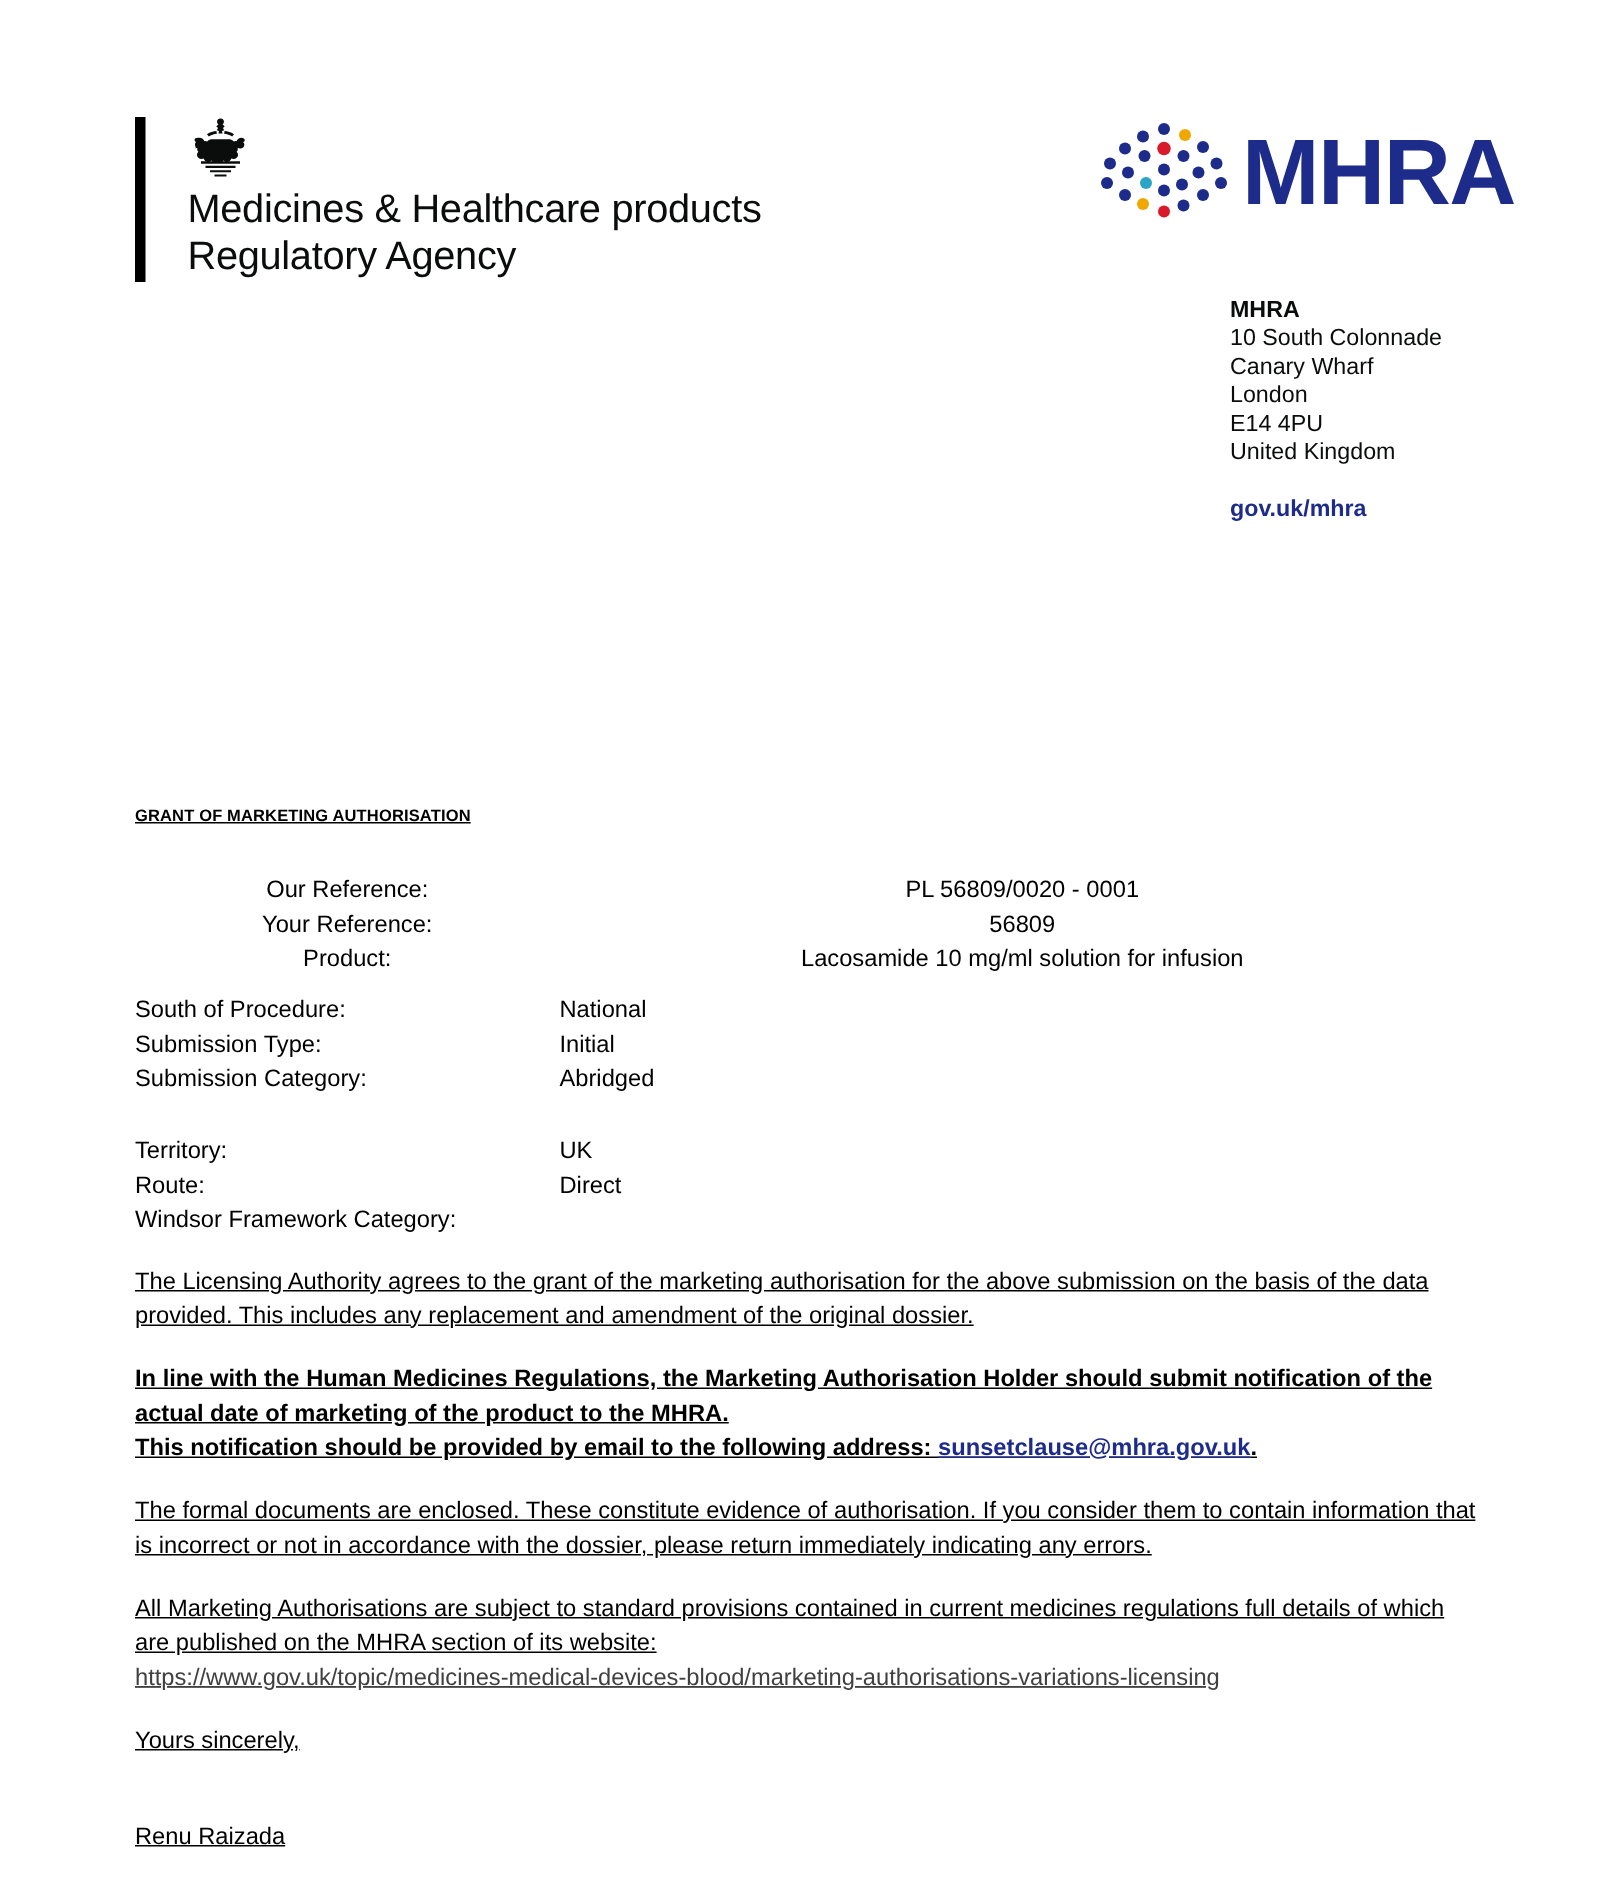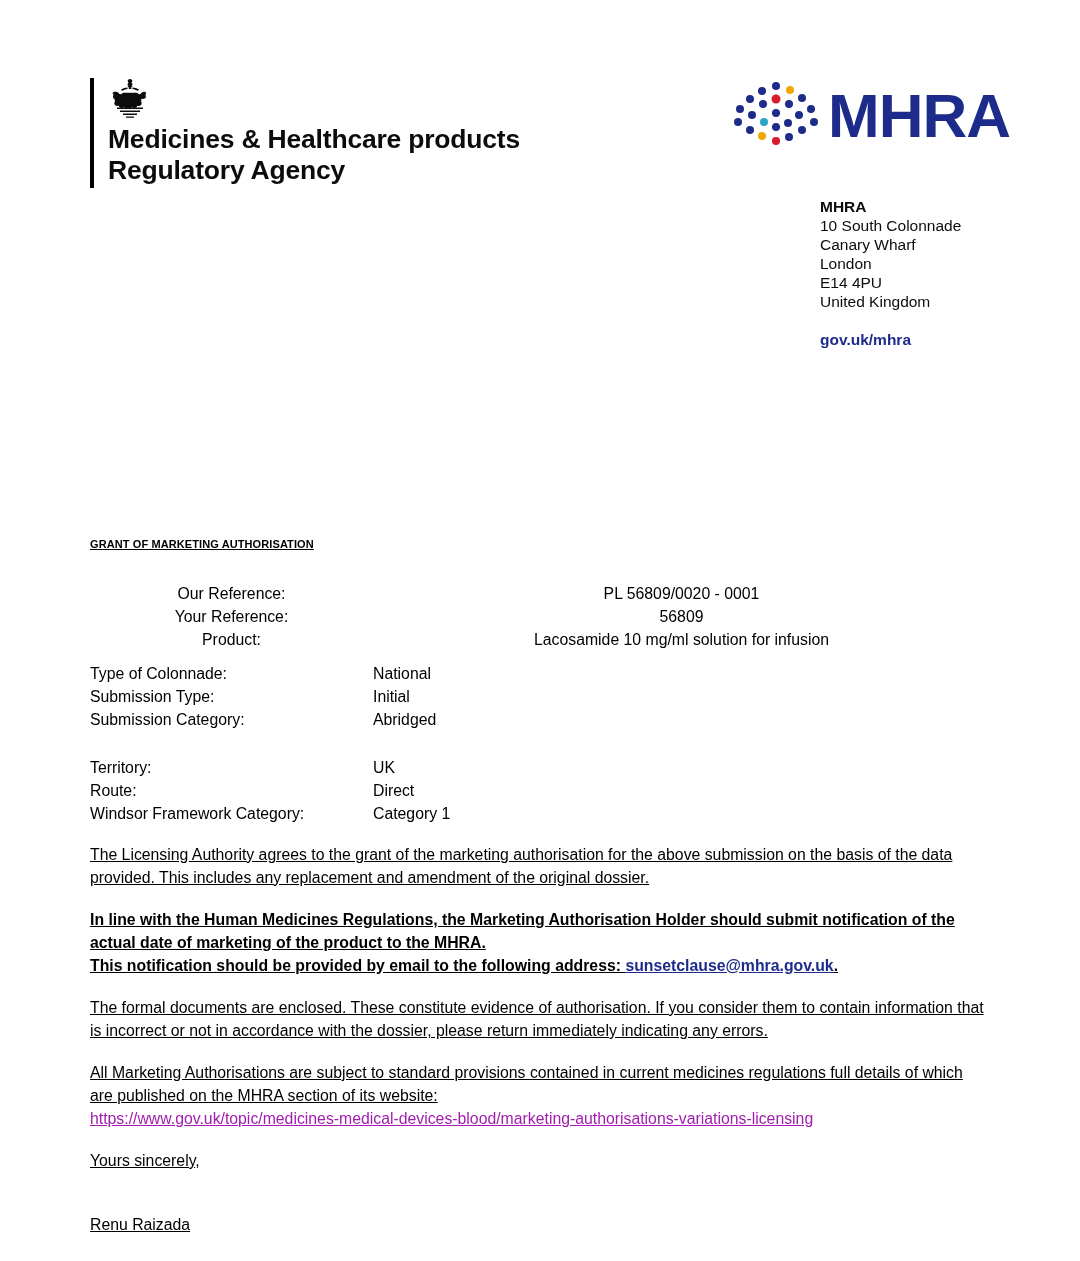--- a/index.html
+++ b/index.html
@@ -21,25 +21,24 @@
     position: absolute;
     top: 78px;
     left: 90px;
     width: 920px;
     height: 120px;
   }
   .brand {
     position: absolute;
     left: 0;
     top: 0;
-    padding-left: 14px;
-    border-left: 4px solid #000000;
+    padding-left: 28px;
+    border-left: 7px solid #000000;
     height: 110px;
     box-sizing: border-box;
-    font-weight: bold;
   }
   .crest {
     width: 44px;
     height: 42px;
     margin-bottom: 4px;
     display: block;
   }
   .brand-name {
     font-size: 26.5px;
     line-height: 31px;
@@ -137,21 +136,21 @@
   .p-yours   { top: 1150px; }
   .p-sign    { top: 1214px; }
 
   a.inline-link {
     color: #1d2b8a;
     text-decoration: underline;
     font-weight: 700;
     margin-top: 44px;
   }
   a.url-link {
-    color: #a21caf;
+    color: #404040;
     text-decoration: underline;
     font-weight: 400;
   }
 </style>
 </head>
 <body>
 
 <div class="header">
 
   <div class="brand">
@@ -221,21 +220,21 @@
     <div class="meta-value">56809</div>
   </div>
   <div class="meta-row">
     <div class="meta-label">Product:</div>
     <div class="meta-value">Lacosamide 10 mg/ml solution for infusion</div>
   </div>
 </div>
 
 <div class="meta block2">
   <div class="meta-row">
-    <div class="meta-label">Type of Colonnade:</div>
+    <div class="meta-label">South of Procedure:</div>
     <div class="meta-value">National</div>
   </div>
   <div class="meta-row">
     <div class="meta-label">Submission Type:</div>
     <div class="meta-value">Initial</div>
   </div>
   <div class="meta-row">
     <div class="meta-label">Submission Category:</div>
     <div class="meta-value">Abridged</div>
   </div>
@@ -245,21 +244,20 @@
   <div class="meta-row">
     <div class="meta-label">Territory:</div>
     <div class="meta-value">UK</div>
   </div>
   <div class="meta-row">
     <div class="meta-label">Route:</div>
     <div class="meta-value">Direct</div>
   </div>
   <div class="meta-row">
     <div class="meta-label">Windsor Framework Category:</div>
-    <div class="meta-value">Category 1</div>
   </div>
 </div>
 
 <div class="para p-agrees">The Licensing Authority agrees to the grant of the marketing authorisation for the above submission on the basis of the data provided. This includes any replacement and amendment of the original dossier.</div>
 
 <div class="para p-bold">
   <div>In line with the Human Medicines Regulations, the Marketing Authorisation Holder should submit notification of the actual date of marketing of the product to the MHRA.</div>
   <div><span>This notification should be provided by email to the following address: </span><a class="inline-link" href="#">sunsetclause@mhra.gov.uk</a><span>.</span></div>
 </div>
 

